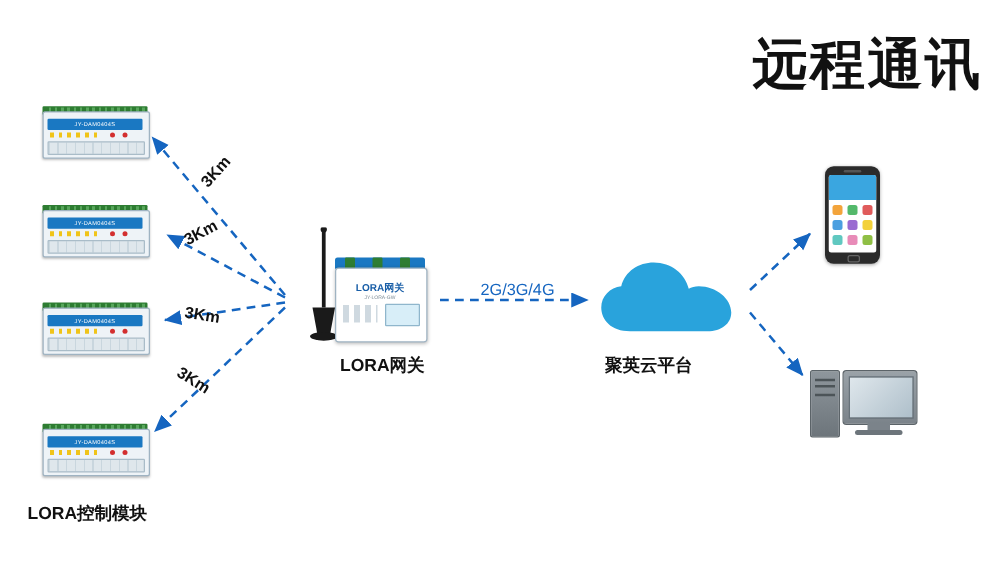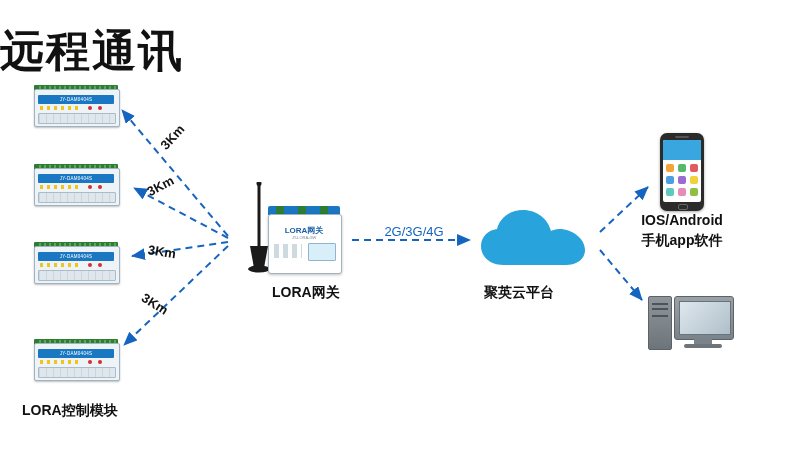--- a/index.html
+++ b/index.html
@@ -8,21 +8,21 @@
     background:#ffffff;
     font-family:"Liberation Sans","DejaVu Sans",sans-serif;
     position:relative;
     overflow:hidden;
   }
   #stage{position:absolute;left:0;top:0;width:786px;height:451px;}
   .abs{position:absolute;}
 
   
   #title{
-    left:0;top:22px;width:786px;text-align:left;
+    left:0;top:22px;width:786px;text-align:right;
     font-size:44px;font-weight:bold;color:#111;
     letter-spacing:2px;
   }
 
   
   .module{
     width:92px;height:46px;
   }
   .mod-body{
     position:absolute;left:4px;top:6px;width:84px;height:36px;
@@ -281,22 +281,20 @@
         <div class="ph-ic" style="left:0;top:12px;background:#4b9fe0;"></div>
         <div class="ph-ic" style="left:12px;top:12px;background:#9a6bd1;"></div>
         <div class="ph-ic" style="left:24px;top:12px;background:#f3d13b;"></div>
         <div class="ph-ic" style="left:0;top:24px;background:#60c8c0;"></div>
         <div class="ph-ic" style="left:12px;top:24px;background:#e88bb8;"></div>
         <div class="ph-ic" style="left:24px;top:24px;background:#8fbf45;"></div>
       </div>
     </div>
     <div class="ph-home"></div>
   </div>
-  <div class="abs lab lab-c" style="left:624px;top:212px;width:116px;">IOS/Android</div>
-  <div class="abs lab lab-c" style="left:624px;top:232px;width:116px;">手机app软件</div>
 
   <div class="abs" id="pc">
     <div class="pc-tower">
       <div class="pc-tower-slot" style="top:6px;"></div>
       <div class="pc-tower-slot" style="top:11px;"></div>
       <div class="pc-tower-slot" style="top:18px;"></div>
     </div>
     <div class="pc-mon">
       <div class="pc-screen"></div>
     </div>

